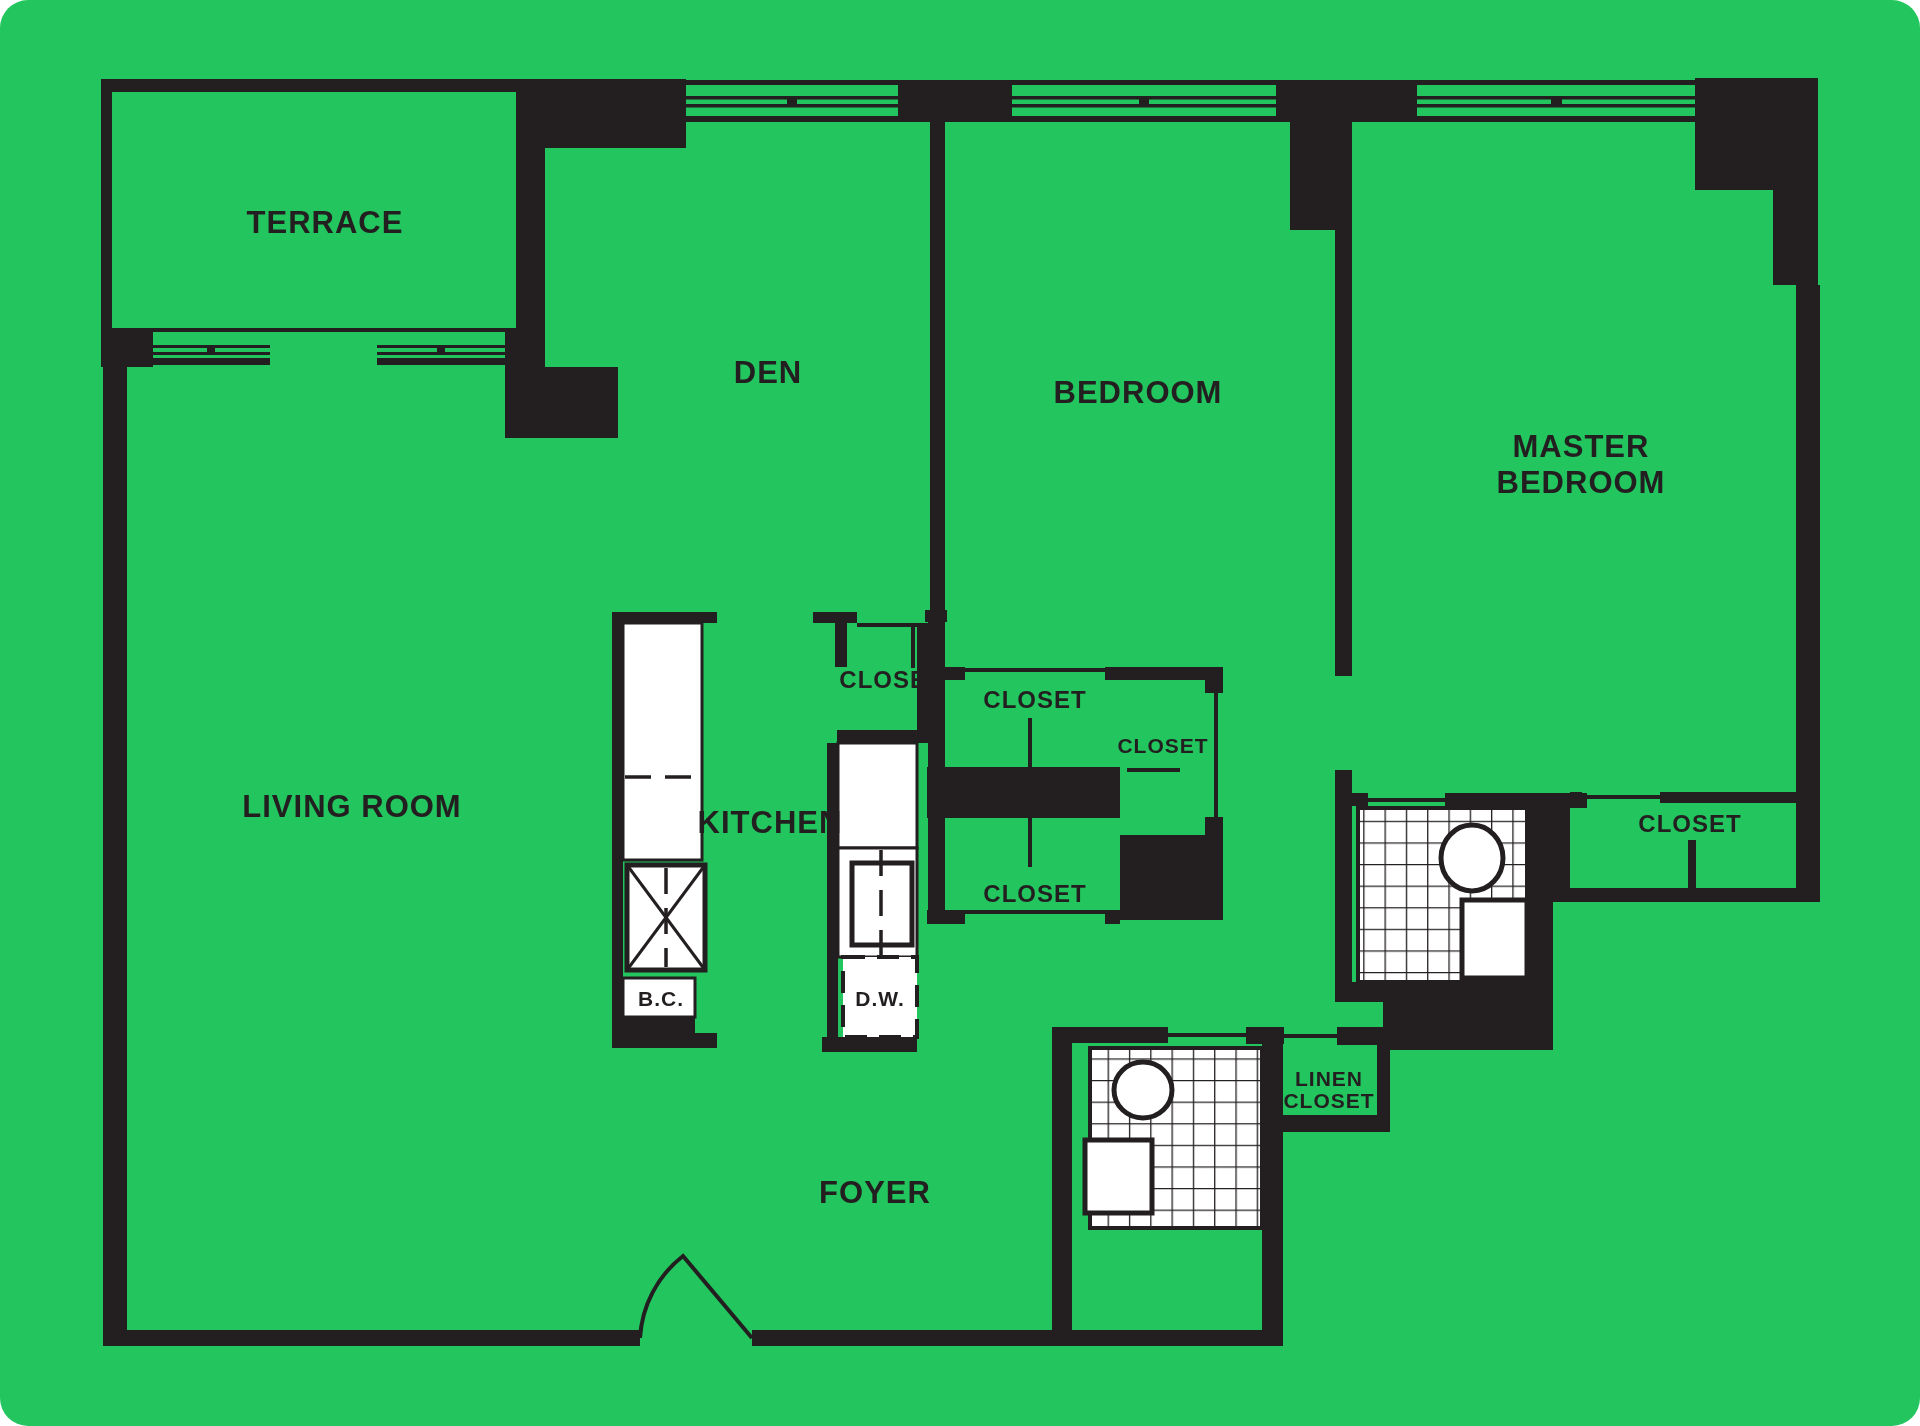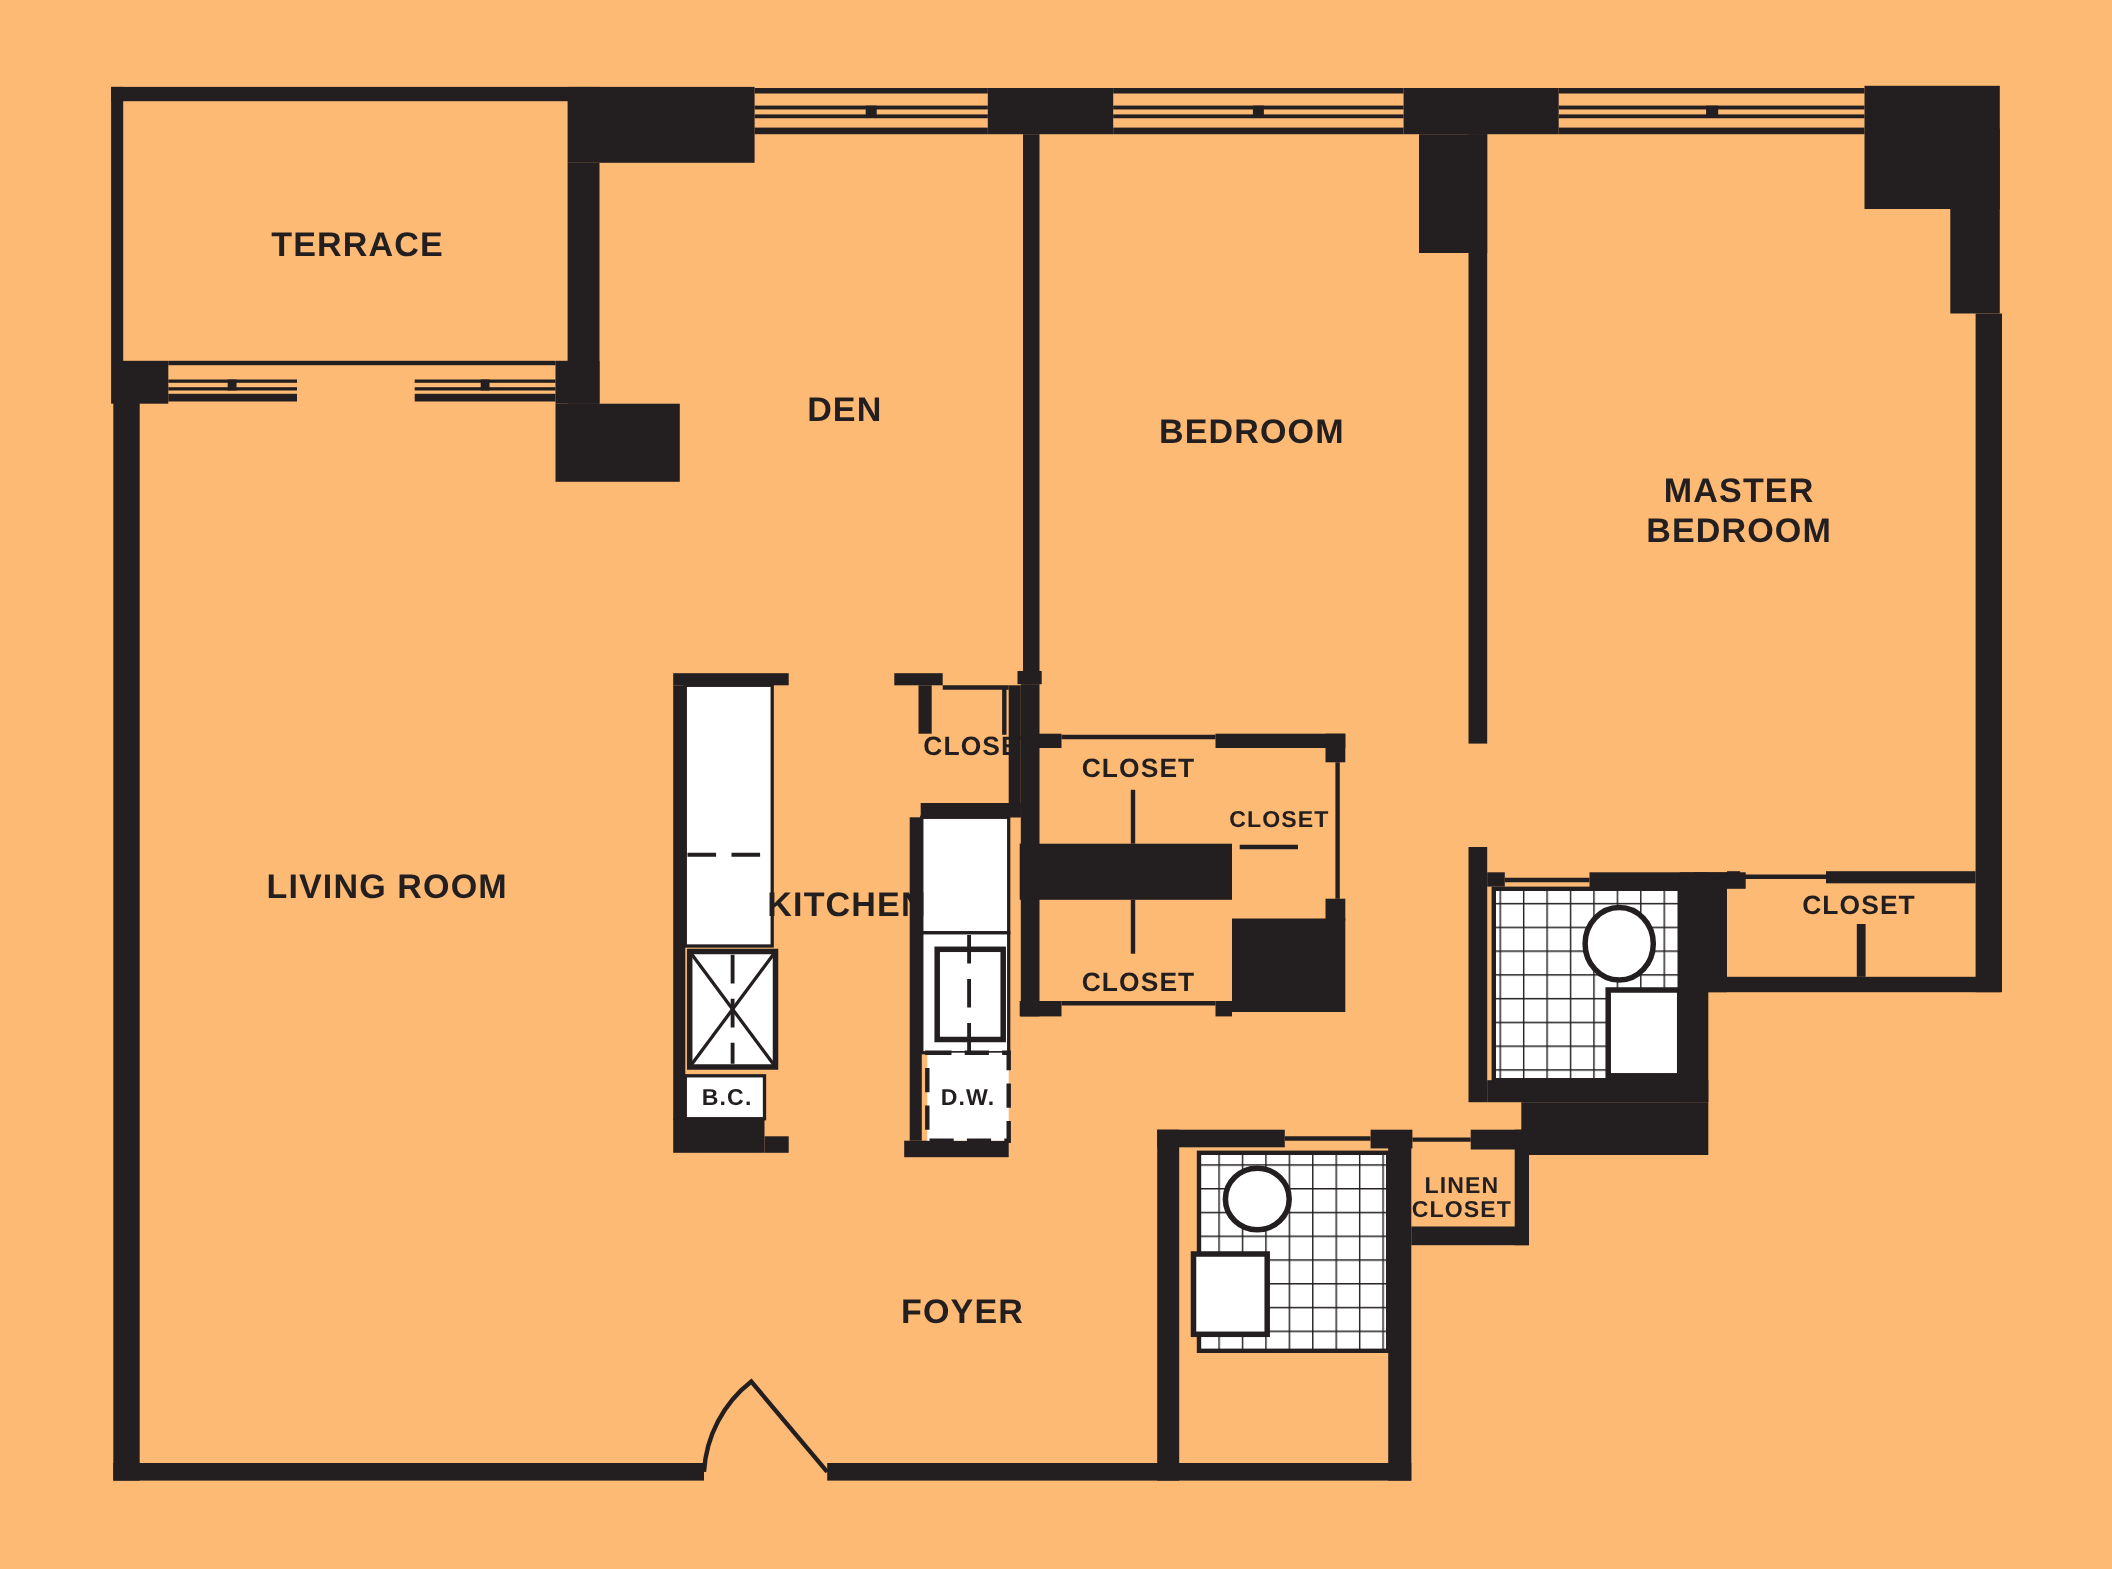--- a/index.html
+++ b/index.html
@@ -1,16 +1,16 @@
 <!DOCTYPE html>
 <html><head>
 <meta charset="utf-8">
 <style>
   html,body{margin:0;padding:0;background:#ffffff;}
-  .stage{width:1920px;height:1426px;position:relative;background:#fdba74;}
+  .stage{width:1920px;height:1426px;position:relative;background:#22c55e;border-radius:28px;}
   svg{display:block;}
   .ink{fill:#231f20;}
   .wline{stroke:#231f20;stroke-width:4;fill:none;}
   .thin{stroke:#231f20;stroke-width:3;fill:#ffffff;}
   .thin-n{stroke:#231f20;stroke-width:3;fill:none;}
   .fix{stroke:#231f20;stroke-width:5;fill:#ffffff;}
   .dash{stroke:#231f20;stroke-width:3.5;fill:none;stroke-dasharray:26 14;}
   .dashbox{stroke:#231f20;stroke-width:4;fill:#ffffff;stroke-dasharray:22 12;}
   text{font-family:"Liberation Sans","DejaVu Sans",sans-serif;font-weight:bold;fill:#231f20;text-anchor:middle;letter-spacing:1px;}
   .room-label{font-size:31px;}

